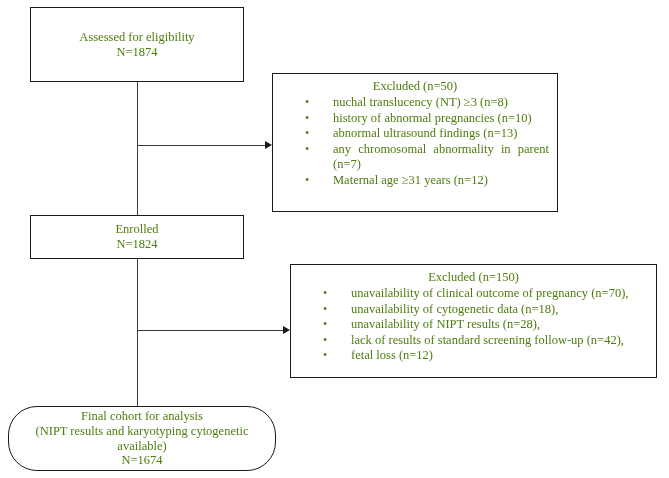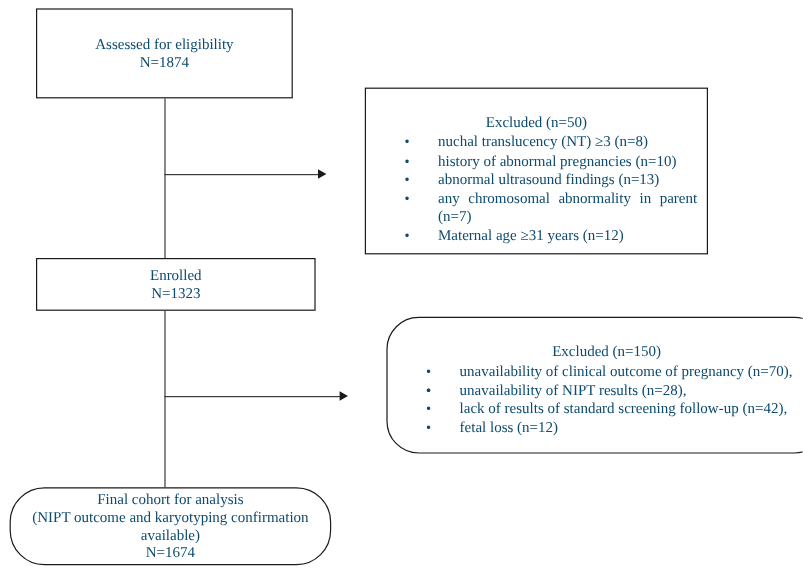--- a/index.html
+++ b/index.html
@@ -6,41 +6,41 @@
     margin: 0;
     padding: 0;
     background: #ffffff;
   }
   #canvas {
     position: relative;
     width: 669px;
     height: 478px;
     background: #ffffff;
     font-family: "Liberation Serif", "DejaVu Serif", serif;
-    color: #0c4a6e;
+    color: #4d7c0f;
     overflow: hidden;
   }
   .box {
     position: absolute;
     box-sizing: border-box;
     border: 1px solid #1a1a1a;
     background: #ffffff;
   }
   .box-center {
     display: flex;
     align-items: center;
     justify-content: center;
     text-align: center;
     line-height: 1.18;
     font-size: 12.5px;
   }
   .box-center .line { display: block; white-space: nowrap; }
 
   
-  .excl { padding: 21px 8px 4px 8px; margin-left: 32px; }
+  .excl { padding: 5px 8px 4px 8px; }
   .excl-title {
     text-align: center;
     font-size: 12.5px;
     line-height: 1.2;
     margin: 0 0 1px 0;
   }
   .excl ul {
     list-style: none;
     margin: 0;
     padding: 0;
@@ -119,58 +119,59 @@
         <span class="bullet">•</span>
         <span>any chromosomal abnormality in parent (n=7)</span>
       </li>
       <li>
         <span class="bullet">•</span>
         <span> Maternal age ≥31 years (n=12)</span>
       </li>
     </ul>
   </div>
 
-  <div class="box box-center" style="left:30px; top:215px; width:233px; height:44px;">
+  <div class="box box-center" style="left:30px; top:215px; width:214px; height:44px;">
     <div>
       <span class="line">Enrolled</span>
-      <span class="line">N=1323</span>
+      <span class="line">N=1824</span>
     </div>
   </div>
 
   <div class="vline" style="left:137px; top:259px; height:147px;"></div>
   <div class="hline" style="left:137px; top:330px; width:147px;"></div>
   <div class="arrowhead" style="left:283px; top:326px;"></div>
 
-  <div class="box excl excl-2" style="left:290px; top:264px; width:367px; height:114px;border-radius:27px;">
+  <div class="box excl excl-2" style="left:290px; top:264px; width:367px; height:114px;">
     <div class="excl-title">Excluded (n=150)</div>
     <ul>
       <li>
         <span class="bullet">•</span>
         <span>unavailability of clinical outcome of pregnancy (n=70),</span>
       </li>
       <li>
         <span class="bullet">•</span>
+        <span>unavailability of cytogenetic data (n=18),</span>
       </li>
       <li>
         <span class="bullet">•</span>
         <span>unavailability of NIPT results (n=28),</span>
       </li>
       <li>
         <span class="bullet">•</span>
         <span>lack of results of standard screening follow-up (n=42),</span>
       </li>
       <li>
         <span class="bullet">•</span>
         <span>fetal loss (n=12)</span>
       </li>
     </ul>
   </div>
 
   <div class="box box-center" style="left:8px; top:406px; width:268px; height:65px;border-radius:29px;">
     <div>
       <span class="line">Final cohort for analysis</span>
-      <span class="line">(NIPT outcome and karyotyping confirmation</span>
+      <span class="line">(NIPT results and karyotyping cytogenetic</span>
       <span class="line">available)</span>
       <span class="line">N=1674</span>
     </div>
   </div>
 
 </div>
 
 </body></html>

